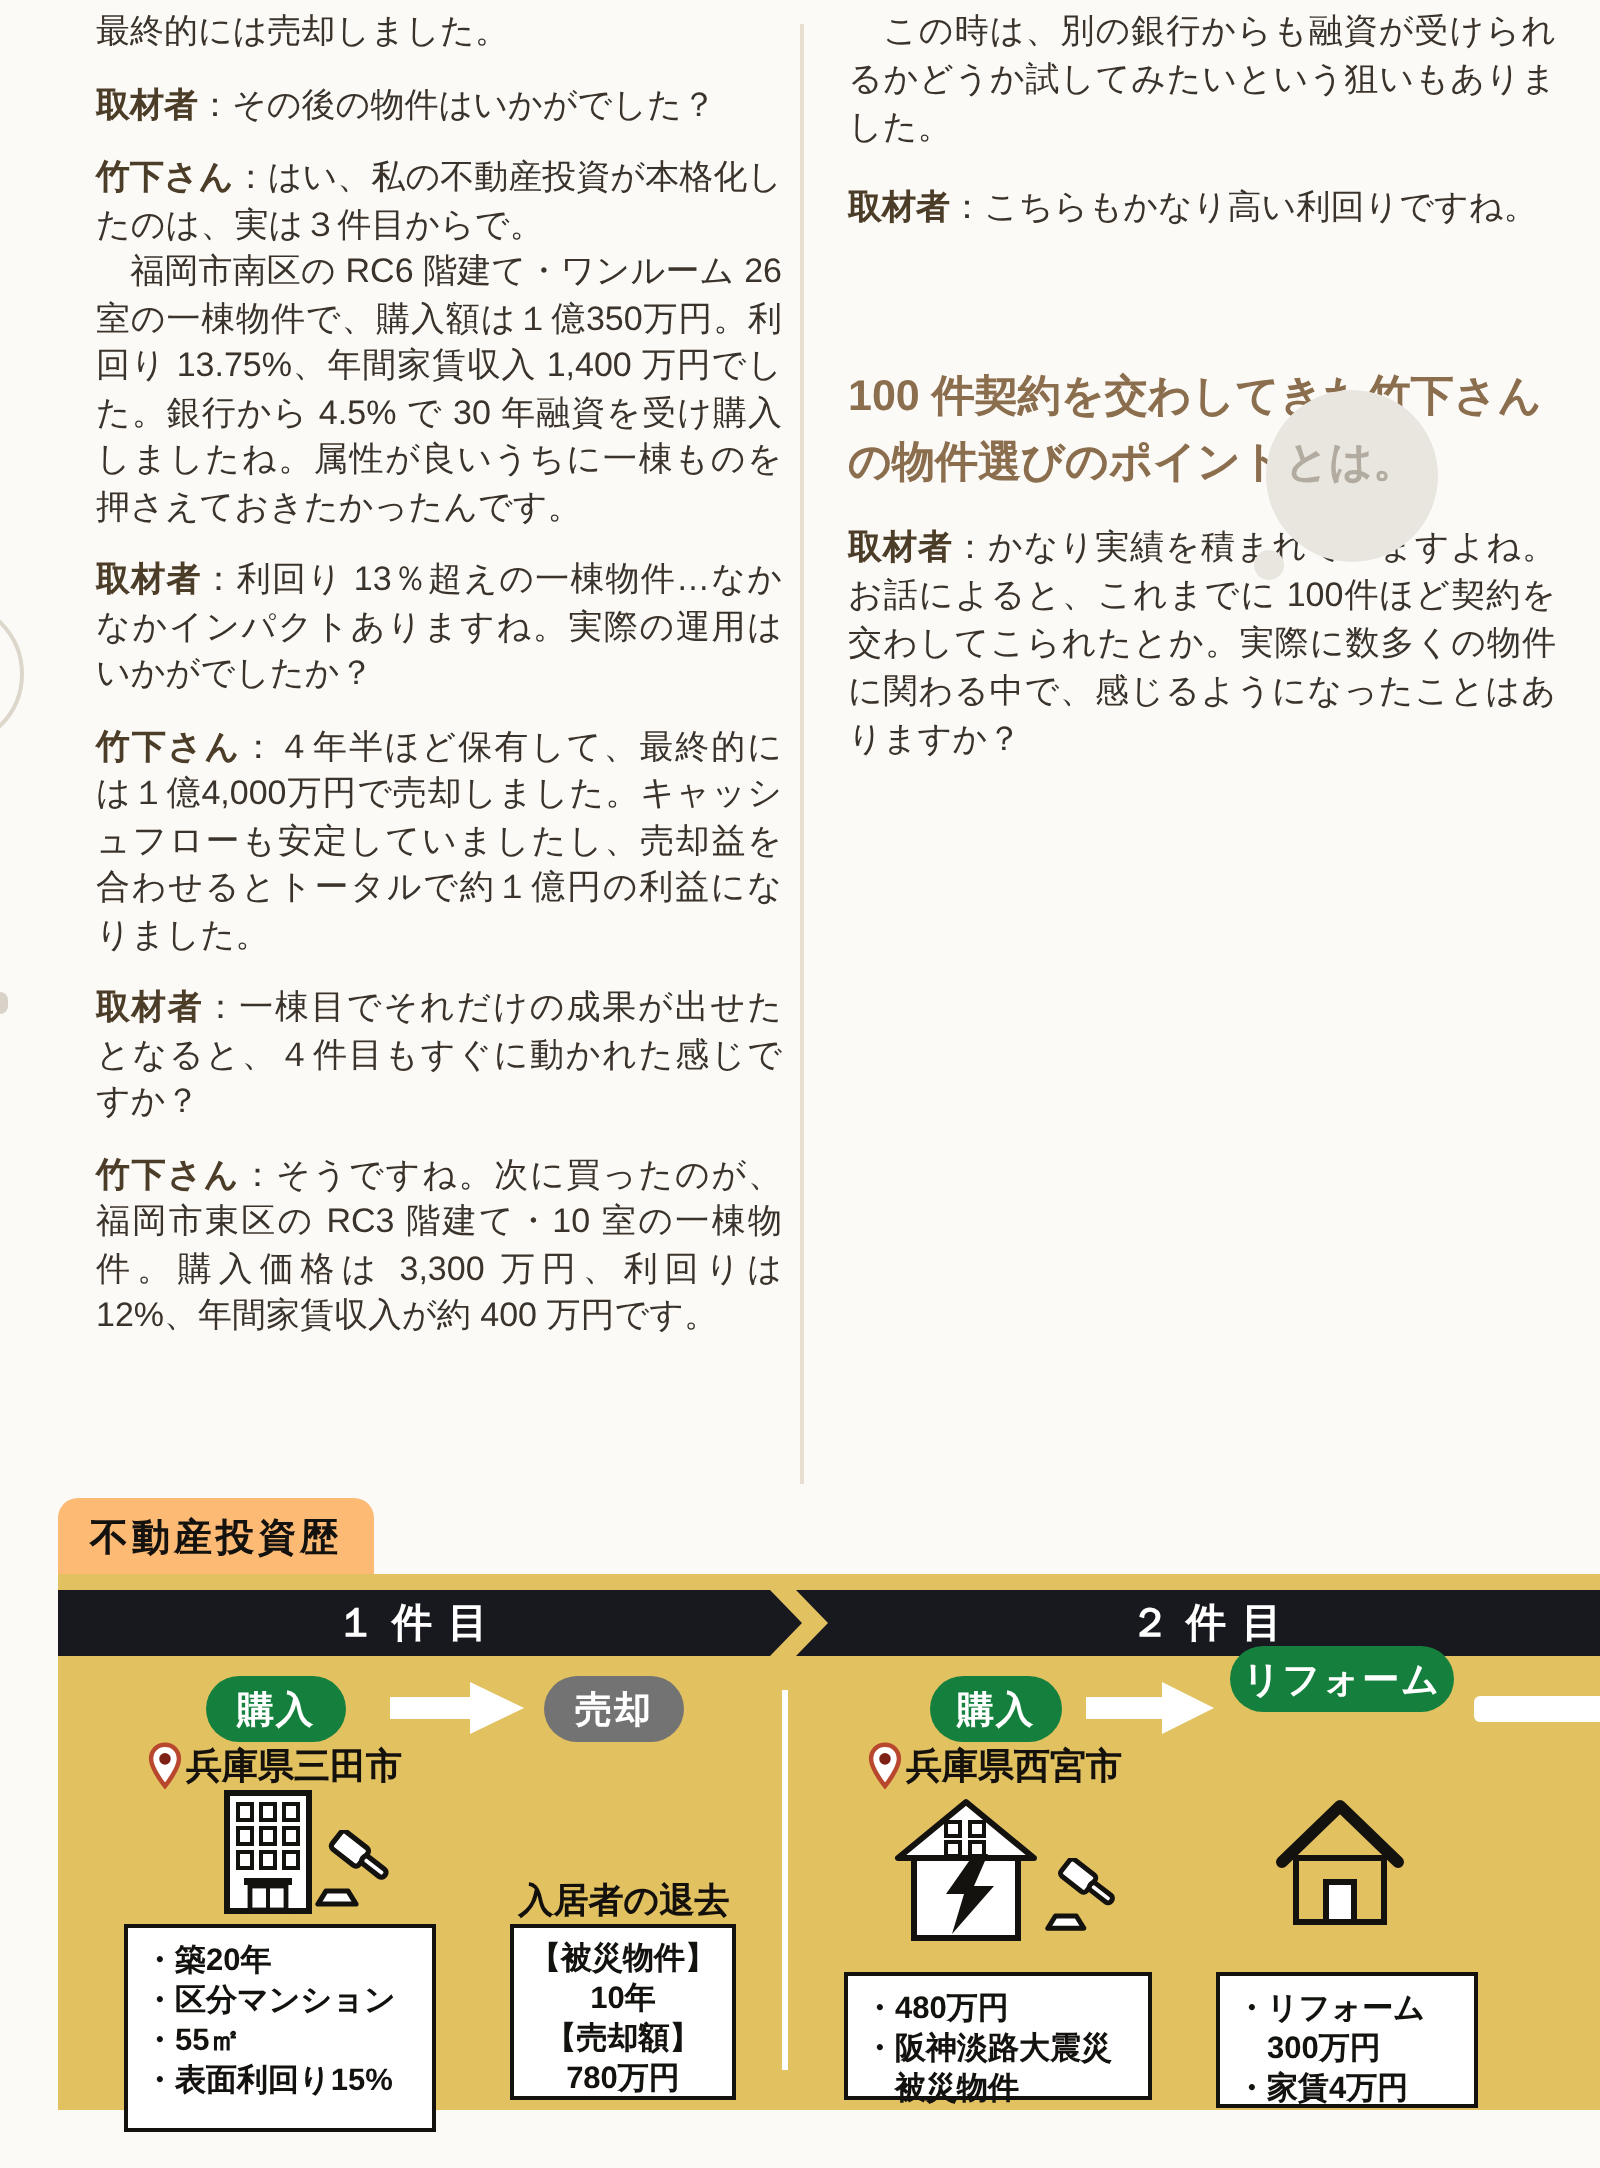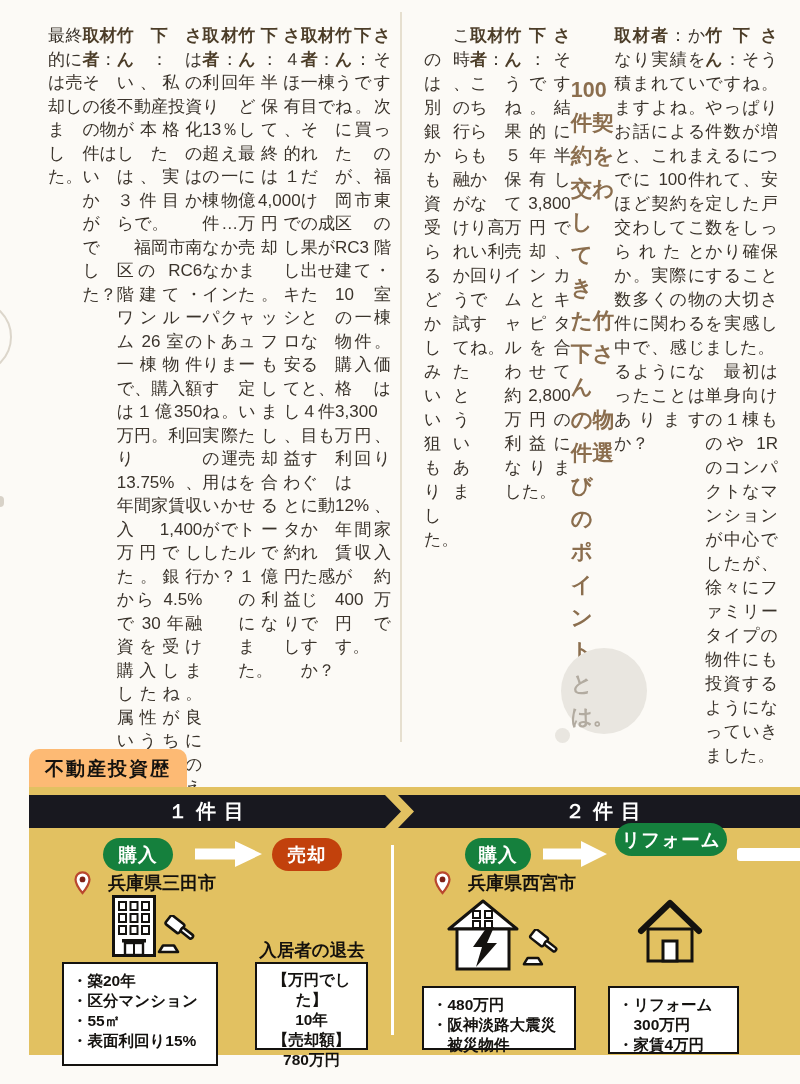--- a/index.html
+++ b/index.html
@@ -3,21 +3,21 @@
 <meta charset="utf-8">
 <style>
   html,body{margin:0;padding:0;}
   body{
     width:800px;height:1084px;position:relative;overflow:hidden;
     background:#fcfaf6;
     font-family:"Liberation Sans","DejaVu Sans",sans-serif;
     color:#3a332b;
   }
   
-  .col{position:absolute;top:24px;display:flex;flex-direction:row;
+  .col{position:absolute;top:4px;display:flex;flex-direction:column;
        font-size:17px;line-height:23.5px;text-align:justify;}
   .col-left{left:48px;width:343px;}
   .col-right{left:424px;width:354px;line-height:24px;}
   .para{margin:0 0 13px 0;}
   .col-right .para{margin-bottom:16px;}
   .spk{font-weight:bold;color:#4c3d28;}
   .ptext{white-space:pre-line;}
   .col-divider{position:absolute;left:400px;top:12px;width:2px;height:730px;background:#e6dfcf;}
   .edge-arc{position:absolute;left:-62px;top:300px;width:70px;height:70px;
             border:2px solid #dcd6cb;border-radius:50%;}
@@ -38,24 +38,24 @@
   .info-band{position:absolute;left:29px;top:787px;width:771px;height:268px;background:#e2c161;}
   .info-bar{position:absolute;left:0;right:0;top:8px;height:33px;background:#18181f;}
   .bar-label{position:absolute;top:8px;height:33px;display:flex;align-items:center;justify-content:center;
              color:#ffffff;font-weight:bold;font-size:20px;letter-spacing:8px;}
   .bar-label.s1{left:0;width:362px;}
   .bar-label.s2{left:385px;right:0;}
   .bar-chevron{position:absolute;left:356px;top:8px;}
   .pill{position:absolute;height:33px;border-radius:17px;color:#fff;font-weight:bold;font-size:18.5px;
         display:flex;align-items:center;justify-content:center;letter-spacing:1px;box-sizing:border-box;}
   .pill.blue{background:#15803d;}
-  .pill.red{background:#c2410c;}
+  .pill.red{background:#737373;}
   .arrow{position:absolute;}
   .endbar{position:absolute;left:708px;top:61px;width:63px;height:13px;background:#fff;border-radius:3px 0 0 3px;}
-  .loc{position:absolute;display:flex;align-items:flex-start;gap:17px;
+  .loc{position:absolute;display:flex;align-items:flex-start;gap:2px;
        font-size:18px;font-weight:bold;color:#14110d;}
   .icon{position:absolute;}
   .note{position:absolute;left:216px;top:106px;width:134px;text-align:center;
         font-size:17.5px;line-height:26px;font-weight:bold;color:#14110d;white-space:pre-line;margin-top:44px;}
   .ibox{position:absolute;background:#fff;border:2.5px solid #14120f;box-sizing:border-box;
         font-size:15.5px;line-height:20px;font-weight:bold;color:#14120f;
         white-space:pre-line;padding:7px 8px;}
   .ibox.center{text-align:center;padding:6px 2px;}
   .vdivider{position:absolute;left:362px;top:58px;width:3px;height:190px;background:#ffffff;}
 </style>
@@ -73,25 +73,22 @@
 　福岡市南区の RC6 階建て・ワンルーム 26 室の一棟物件で、購入額は１億350万円。利回り 13.75%、年間家賃収入 1,400 万円でした。銀行から 4.5% で 30 年融資を受け購入しましたね。属性が良いうちに一棟ものを押さえておきたかったんです。</span></p>
   <p class="para"><span class="spk">取材者</span><span class="ptext">：利回り 13％超えの一棟物件…なかなかインパクトありますね。実際の運用はいかがでしたか？</span></p>
   <p class="para"><span class="spk">竹下さん</span><span class="ptext">：４年半ほど保有して、最終的には１億4,000万円で売却しました。キャッシュフローも安定していましたし、売却益を合わせるとトータルで約１億円の利益になりました。</span></p>
   <p class="para"><span class="spk">取材者</span><span class="ptext">：一棟目でそれだけの成果が出せたとなると、４件目もすぐに動かれた感じですか？</span></p>
   <p class="para"><span class="spk">竹下さん</span><span class="ptext">：そうですね。次に買ったのが、福岡市東区の RC3 階建て・10 室の一棟物件。購入価格は 3,300 万円、利回りは 12%、年間家賃収入が約 400 万円です。</span></p>
 </div>
 
 <div class="col col-right">
   <p class="para"><span class="ptext">　この時は、別の銀行からも融資が受けられるかどうか試してみたいという狙いもありました。</span></p>
   <p class="para"><span class="spk">取材者</span><span class="ptext">：こちらもかなり高い利回りですね。</span></p>
-  <p class="para"><span class="spk">竹下さん</span><span class="ptext">：そうですね。結果的に５年半保有して 3,800 万円で売却、インカムとキャピタルを合わせて約 2,800 万円の利益になりました。</span></p>
   <h2 class="heading"><span>100 件契約を交わしてきた竹下さんの物件選びのポイント</span><span class="suffix">とは。</span></h2>
   <p class="para"><span class="spk">取材者</span><span class="ptext">：かなり実績を積まれていますよね。お話によると、これまでに 100件ほど契約を交わしてこられたとか。実際に数多くの物件に関わる中で、感じるようになったことはありますか？</span></p>
-  <p class="para"><span class="spk">竹下さん</span><span class="ptext">：そうですね。やっぱり件数が増えるにつれて、安定した戸数をしっかり確保することの大切さを実感しました。
-　最初は単身向けの１棟ものや 1R のコンパクトなマンションが中心でしたが、徐々にファミリータイプの物件にも投資するようになっていきました。</span></p>
 </div>
 
 <div class="info-tab">
     <span>不動産投資歴</span>
   </div>
 
 <div class="info-band">
   <div class="info-bar"></div>
   <div class="bar-label s1">１件目</div>
   <svg class="bar-chevron" width="30" height="33" viewBox="0 0 30 33">
@@ -140,21 +137,21 @@
     </g>
   </svg>
 
   <div class="note">入居者の退去
 とともに売却</div>
 
   <div class="ibox" style="left:33px;top:175px;width:156px;height:104px;">・築20年
 ・区分マンション
 ・55㎡
 ・表面利回り15%</div>
-  <div class="ibox center" style="left:226px;top:175px;width:113px;height:88px;">【万円でした】
+  <div class="ibox center" style="left:226px;top:175px;width:113px;height:88px;">【被災物件】
 10年
 【売却額】
 780万円</div>
 
   <div class="vdivider"></div>
 
   <div class="pill blue" style="left:436px;top:51px;width:66px;">購入</div>
   <svg class="arrow" style="left:514px;top:54px;" width="64" height="26" viewBox="0 0 64 26">
       <polygon points="0,7.5 38,7.5 38,0 64,13 38,26 38,18.5 0,18.5" fill="#ffffff"></polygon>
     </svg>

